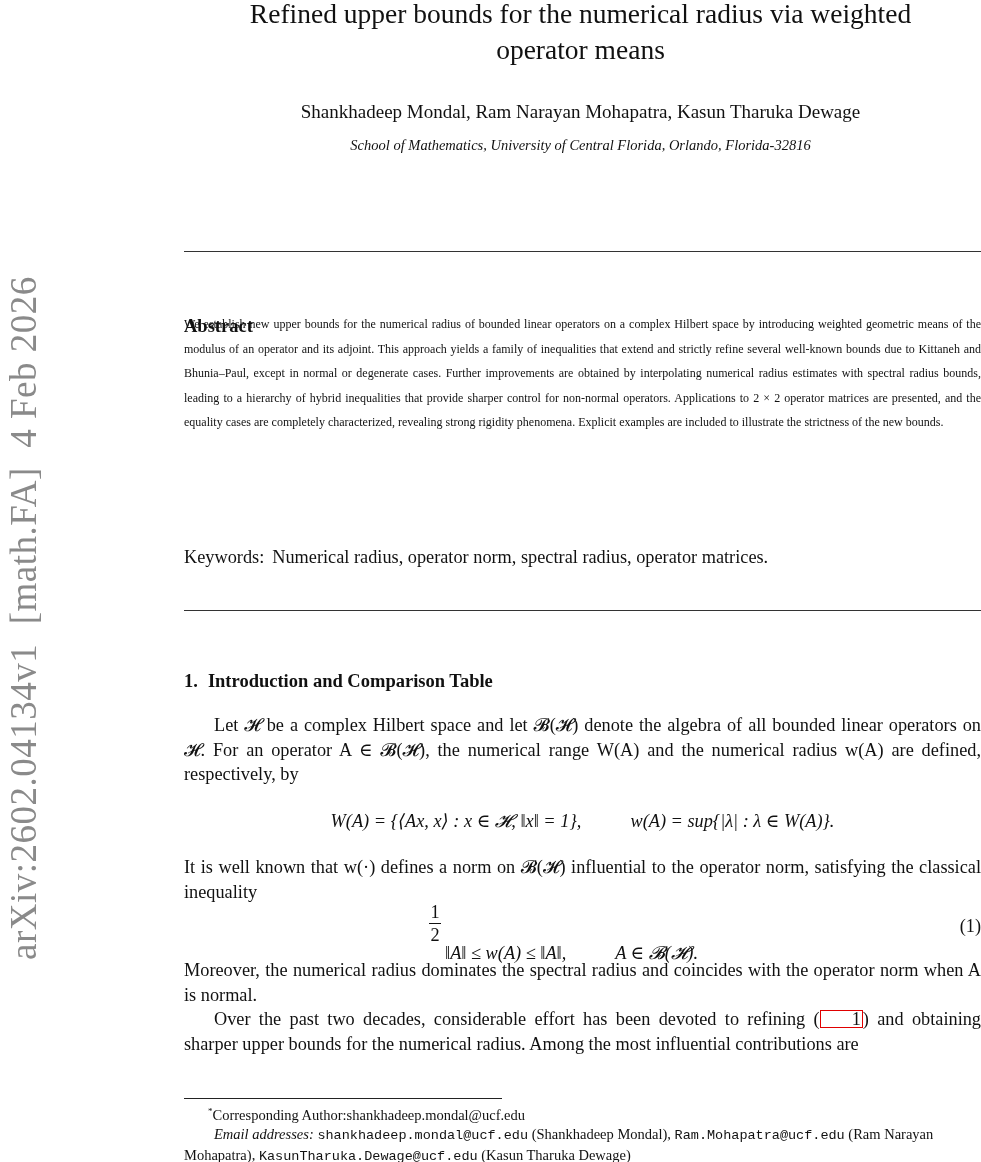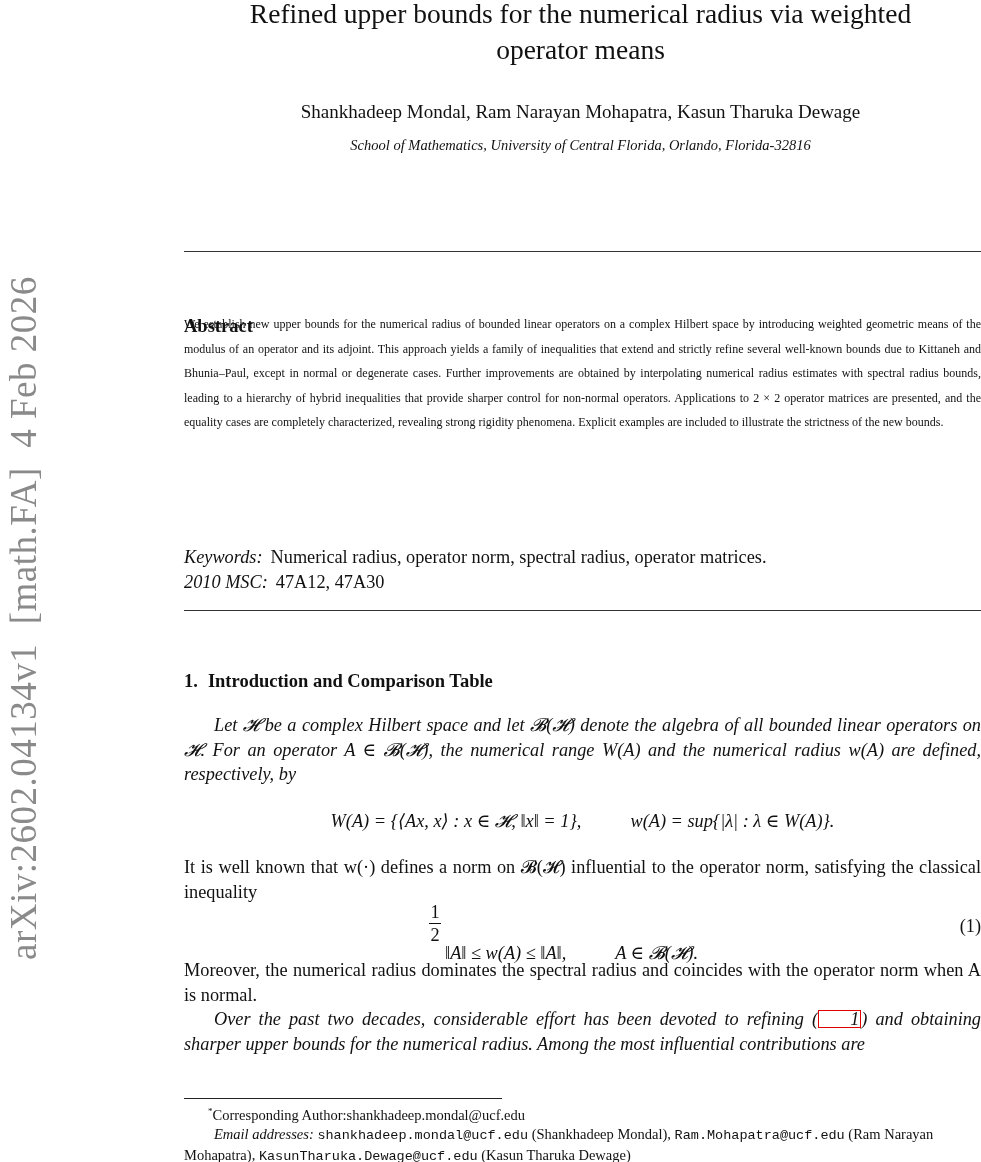--- a/index.html
+++ b/index.html
@@ -29,30 +29,30 @@
   .rule.top { top: 251px; }
   .rule.bottom { top: 610px; }
   .abstract-heading {
     position: absolute; left: 184px; top: 273px; font-size: 18.5px; font-weight: bold; margin-top: 43px;
   }
   .abstract-body {
     position: absolute; left: 184px; width: 797px; top: 312px;
     font-size: 12px; line-height: 24.5px; text-align: justify;
   }
   .kw { position: absolute; left: 184px; top: 545px; font-size: 18.3px; line-height: 24.5px; }
-  .kw .lbl { font-style: italic; margin-right: 8px; }
+  .kw .lbl { margin-right: 8px; }
   .sec-heading {
     position: absolute; left: 184px; top: 671px; font-size: 18.5px; font-weight: bold;
   }
   .sec-heading .num { margin-right: 10px; }
   .para {
     position: absolute; left: 184px; width: 797px;
     font-size: 18.3px; line-height: 24.5px; text-align: justify;
   }
-  .indent { text-indent: 30px; font-style: italic; }
+  .indent { text-indent: 30px; }
   .p1 { top: 713px; }
   .display1 {
     position: absolute; left: 184px; width: 797px; top: 810px;
     text-align: center; font-size: 18.3px; font-style: italic;
   }
   .p2 { top: 855px; }
   .eq1 {
     position: absolute; left: 184px; width: 797px; top: 902px; height: 50px; font-size: 18.3px;
   }
   .eq1 .frac {
@@ -85,21 +85,20 @@
   <div>operator means</div>
 </div>
 <div class="authors">Shankhadeep Mondal, Ram Narayan Mohapatra, Kasun Tharuka Dewage</div>
 <div class="affil">School of Mathematics, University of Central Florida, Orlando, Florida-32816</div>
 
 <div class="rule top"></div>
 <div class="abstract-heading">Abstract</div>
 <div class="abstract-body">We establish new upper bounds for the numerical radius of bounded linear operators on a complex Hilbert space by introducing weighted geometric means of the modulus of an operator and its adjoint. This approach yields a family of inequalities that extend and strictly refine several well-known bounds due to Kittaneh and Bhunia–Paul, except in normal or degenerate cases. Further improvements are obtained by interpolating numerical radius estimates with spectral radius bounds, leading to a hierarchy of hybrid inequalities that provide sharper control for non-normal operators. Applications to 2 × 2 operator matrices are presented, and the equality cases are completely characterized, revealing strong rigidity phenomena. Explicit examples are included to illustrate the strictness of the new bounds.</div>
 <div class="kw">
   <div><span class="lbl">Keywords:</span><span>Numerical radius, operator norm, spectral radius, operator matrices.</span></div>
-  <div><span class="lbl">2010 MSC:</span><span>47A12, 47A30</span></div>
 </div>
 <div class="rule bottom"></div>
 
 <div class="sec-heading">
   <span class="num">1.</span><span>Introduction and Comparison Table</span>
 </div>
 
 <div class="para indent p1">Let 𝓗 be a complex Hilbert space and let 𝓑(𝓗) denote the algebra of all bounded linear operators on 𝓗. For an operator A ∈ 𝓑(𝓗), the numerical range W(A) and the numerical radius w(A) are defined, respectively, by</div>
 
 <div class="display1">

